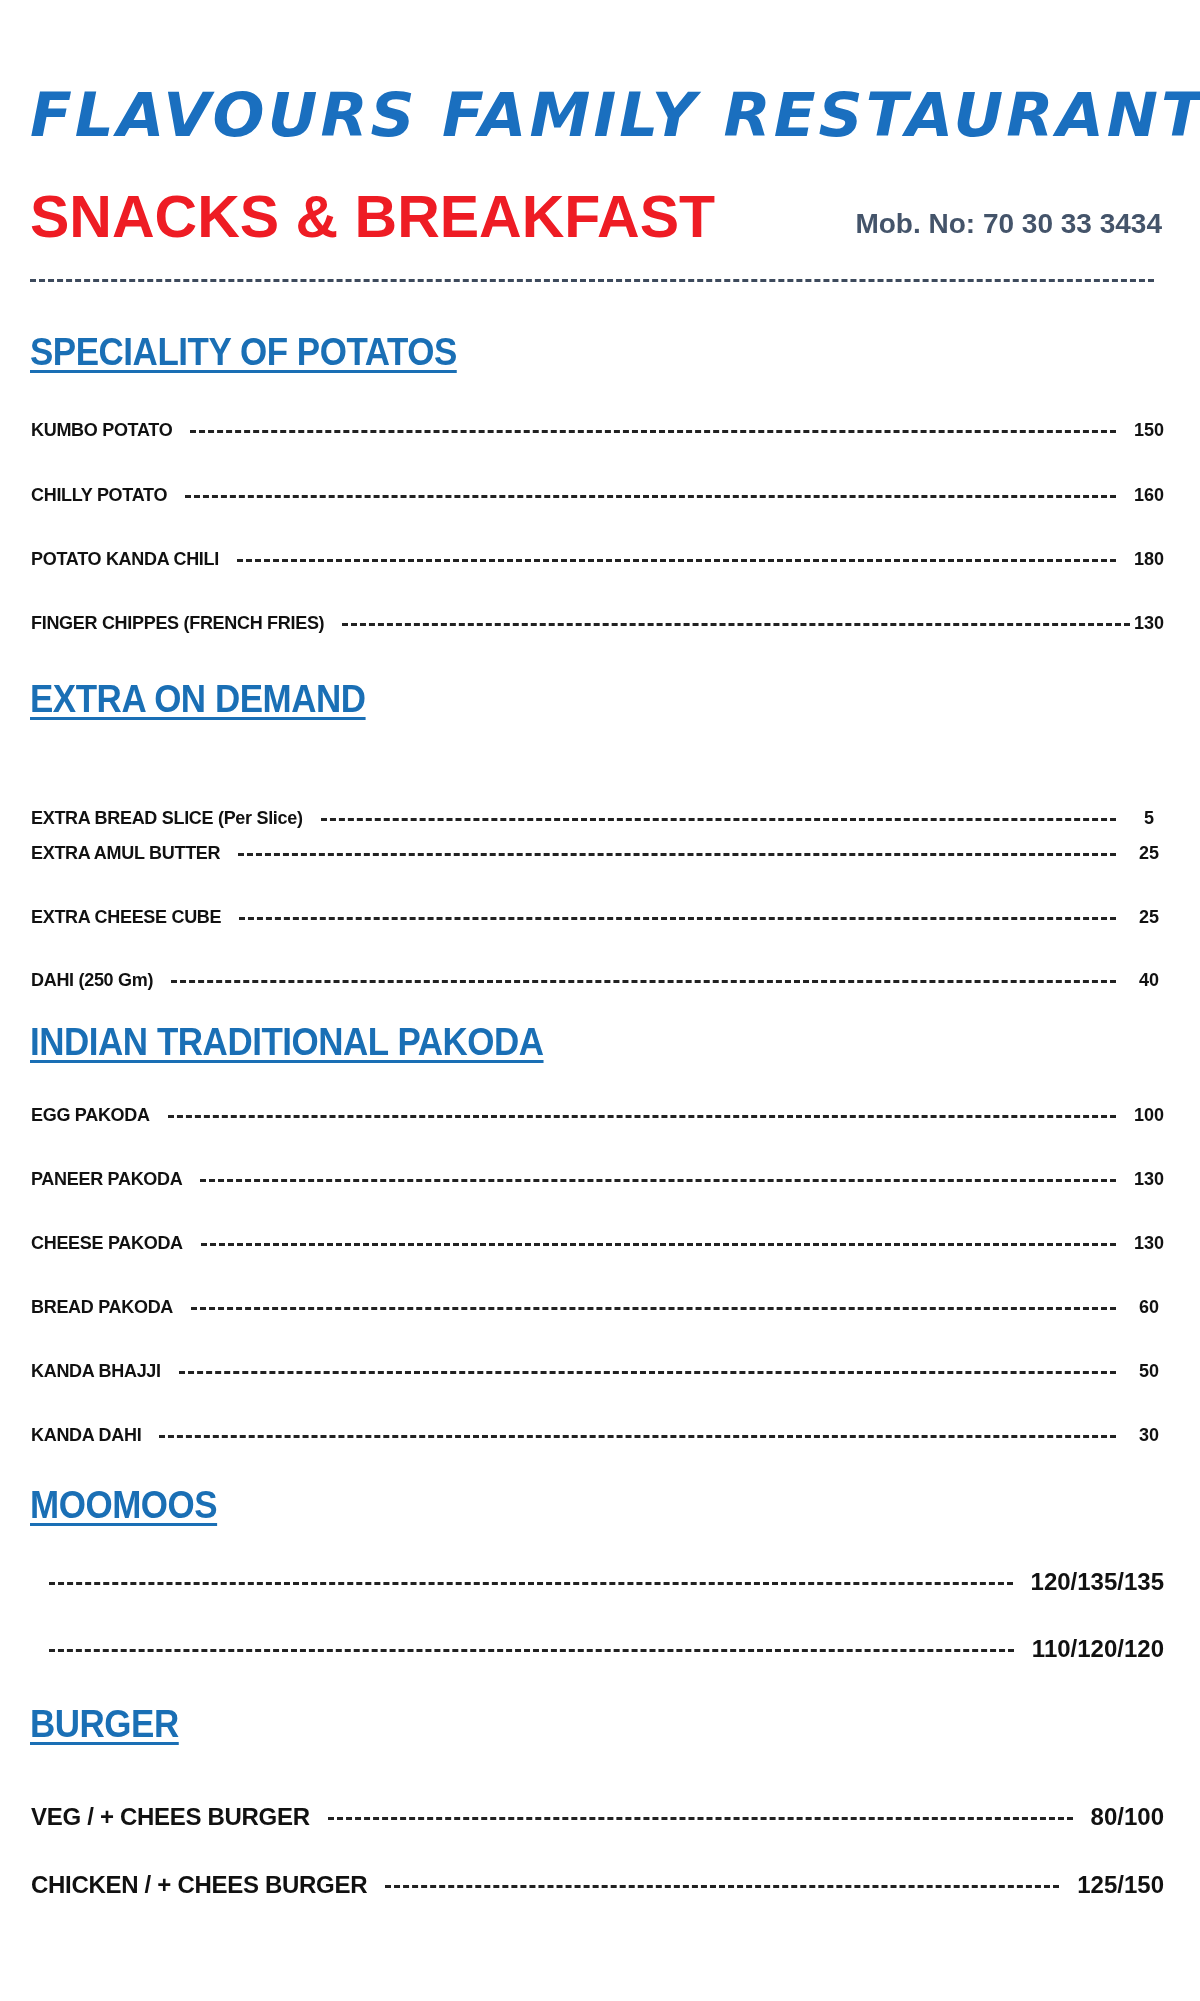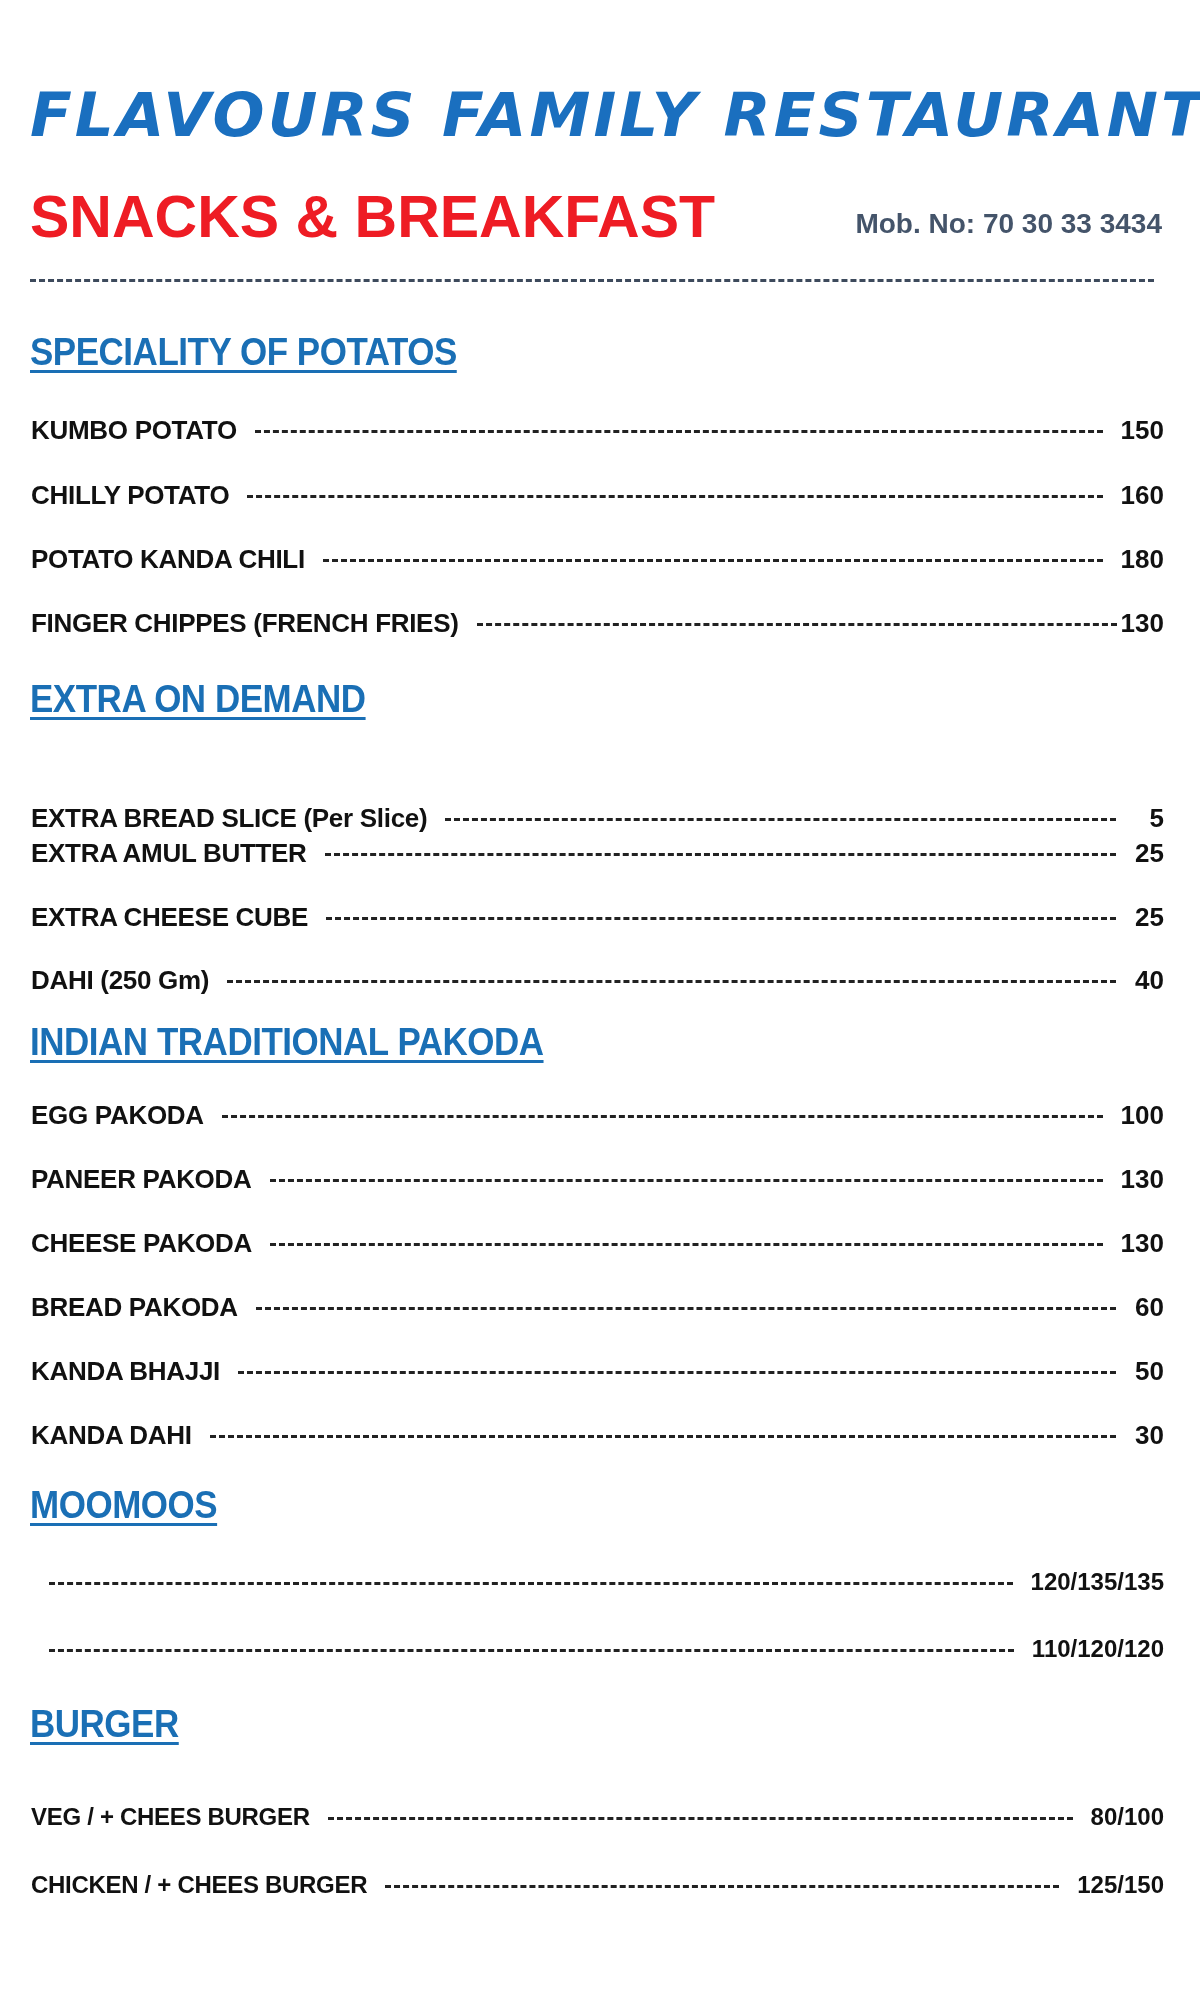--- a/index.html
+++ b/index.html
@@ -27,27 +27,27 @@
     .section-heading {
       position: absolute; left: 30px;
       font-family: "Liberation Sans", sans-serif; font-weight: bold; font-size: 38px;
       color: #1a6fb5; text-decoration: underline; text-underline-offset: 5px;
       text-decoration-thickness: 3px; white-space: nowrap; letter-spacing: -0.5px;
       transform: scaleX(0.92); transform-origin: left;
     }
     .item {
       position: absolute; left: 31px; right: 36px; height: 30px;
       display: flex; align-items: center;
-      font-family: "Liberation Sans", sans-serif; font-weight: bold; font-size: 26px; color: #111;
+      font-family: "Liberation Sans", sans-serif; font-weight: bold; font-size: 18px; color: #111;
     }
     .item .name { white-space: nowrap; letter-spacing: -0.3px; }
     .item .leader {
       flex: 1; height: 0; border-top: 3px dashed #222; margin: 0 18px; margin-top: 2px;
     }
-    .item .price { white-space: nowrap; text-align: right; min-width: 30px; }
+    .item .price { white-space: nowrap; text-align: center; min-width: 30px; }
     .item.large { font-size: 24px; }
   </style>
 </head>
 <body>
 
 <div>
   <div class="title">FLAVOURS FAMILY RESTAURANT</div>
   <div class="subtitle">SNACKS &amp; BREAKFAST</div>
   <div class="mobile">Mob. No: 70 30 33 3434</div>
   <div class="divider"></div>

